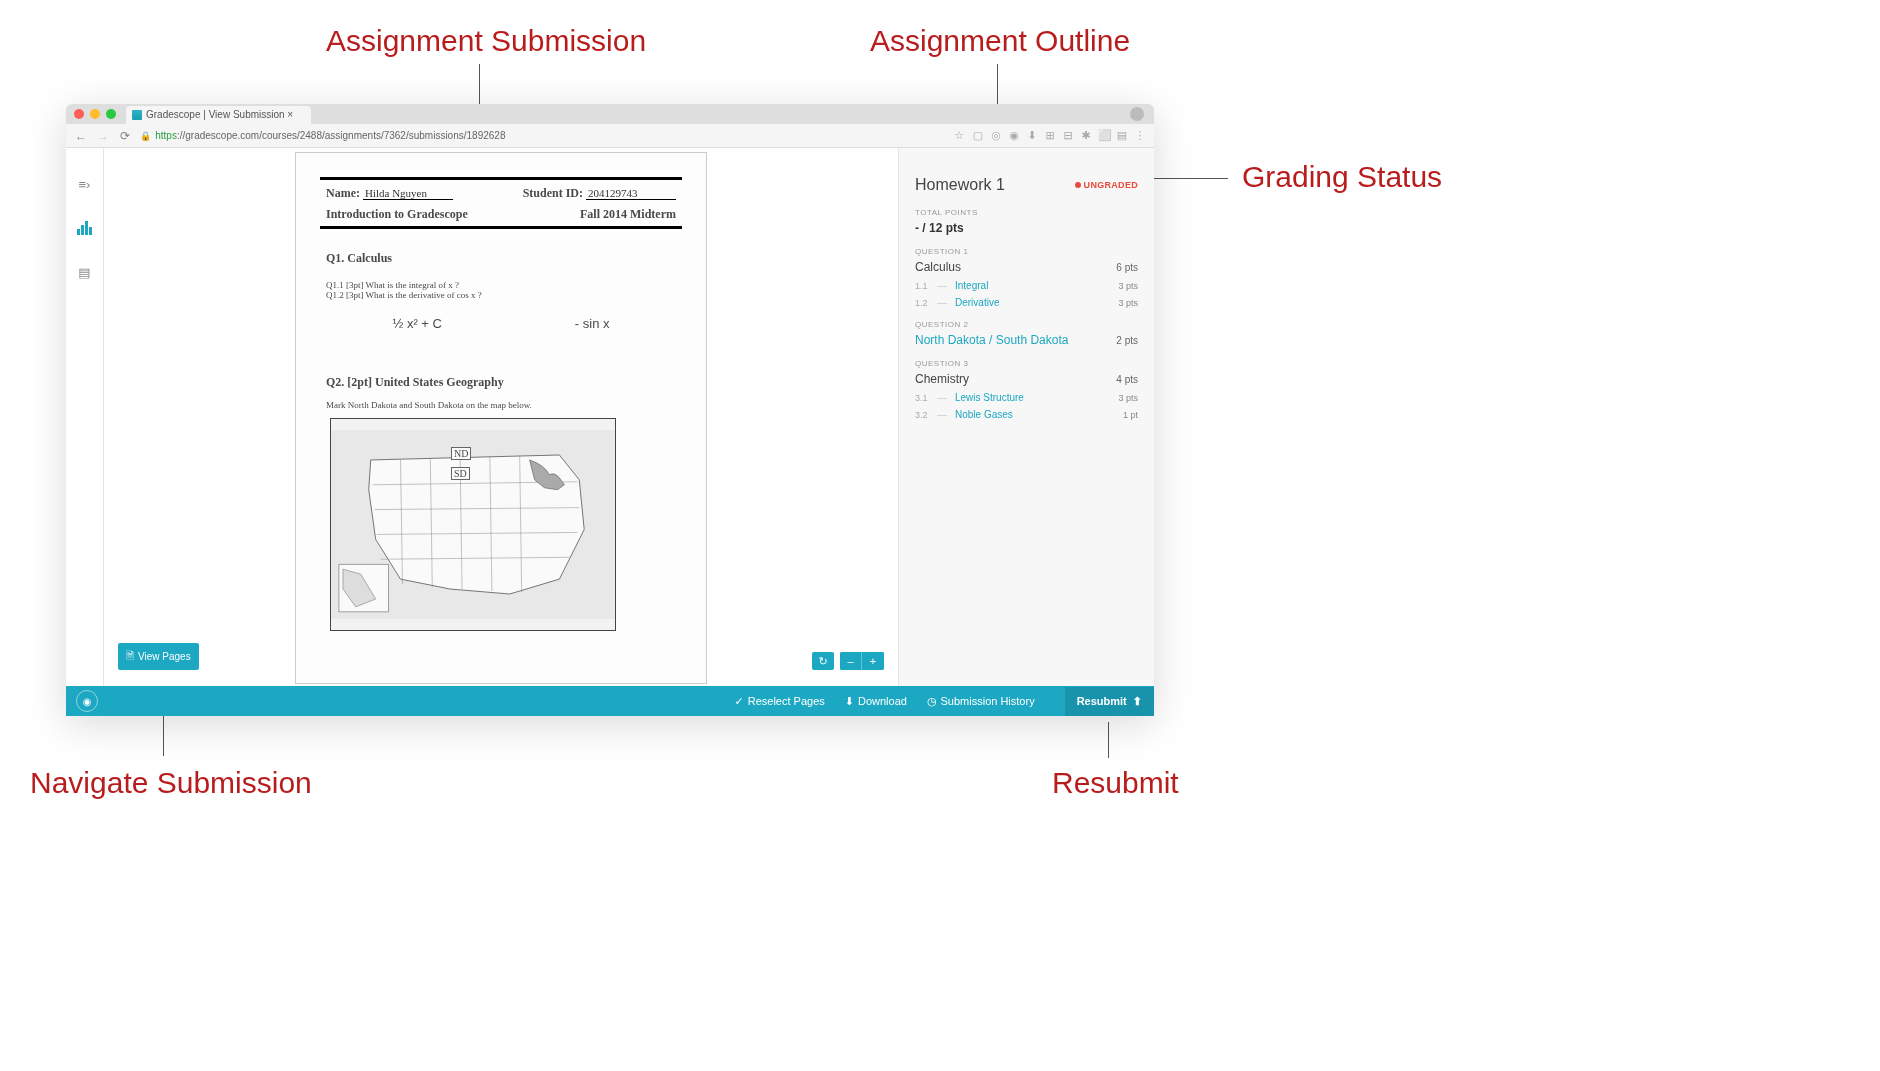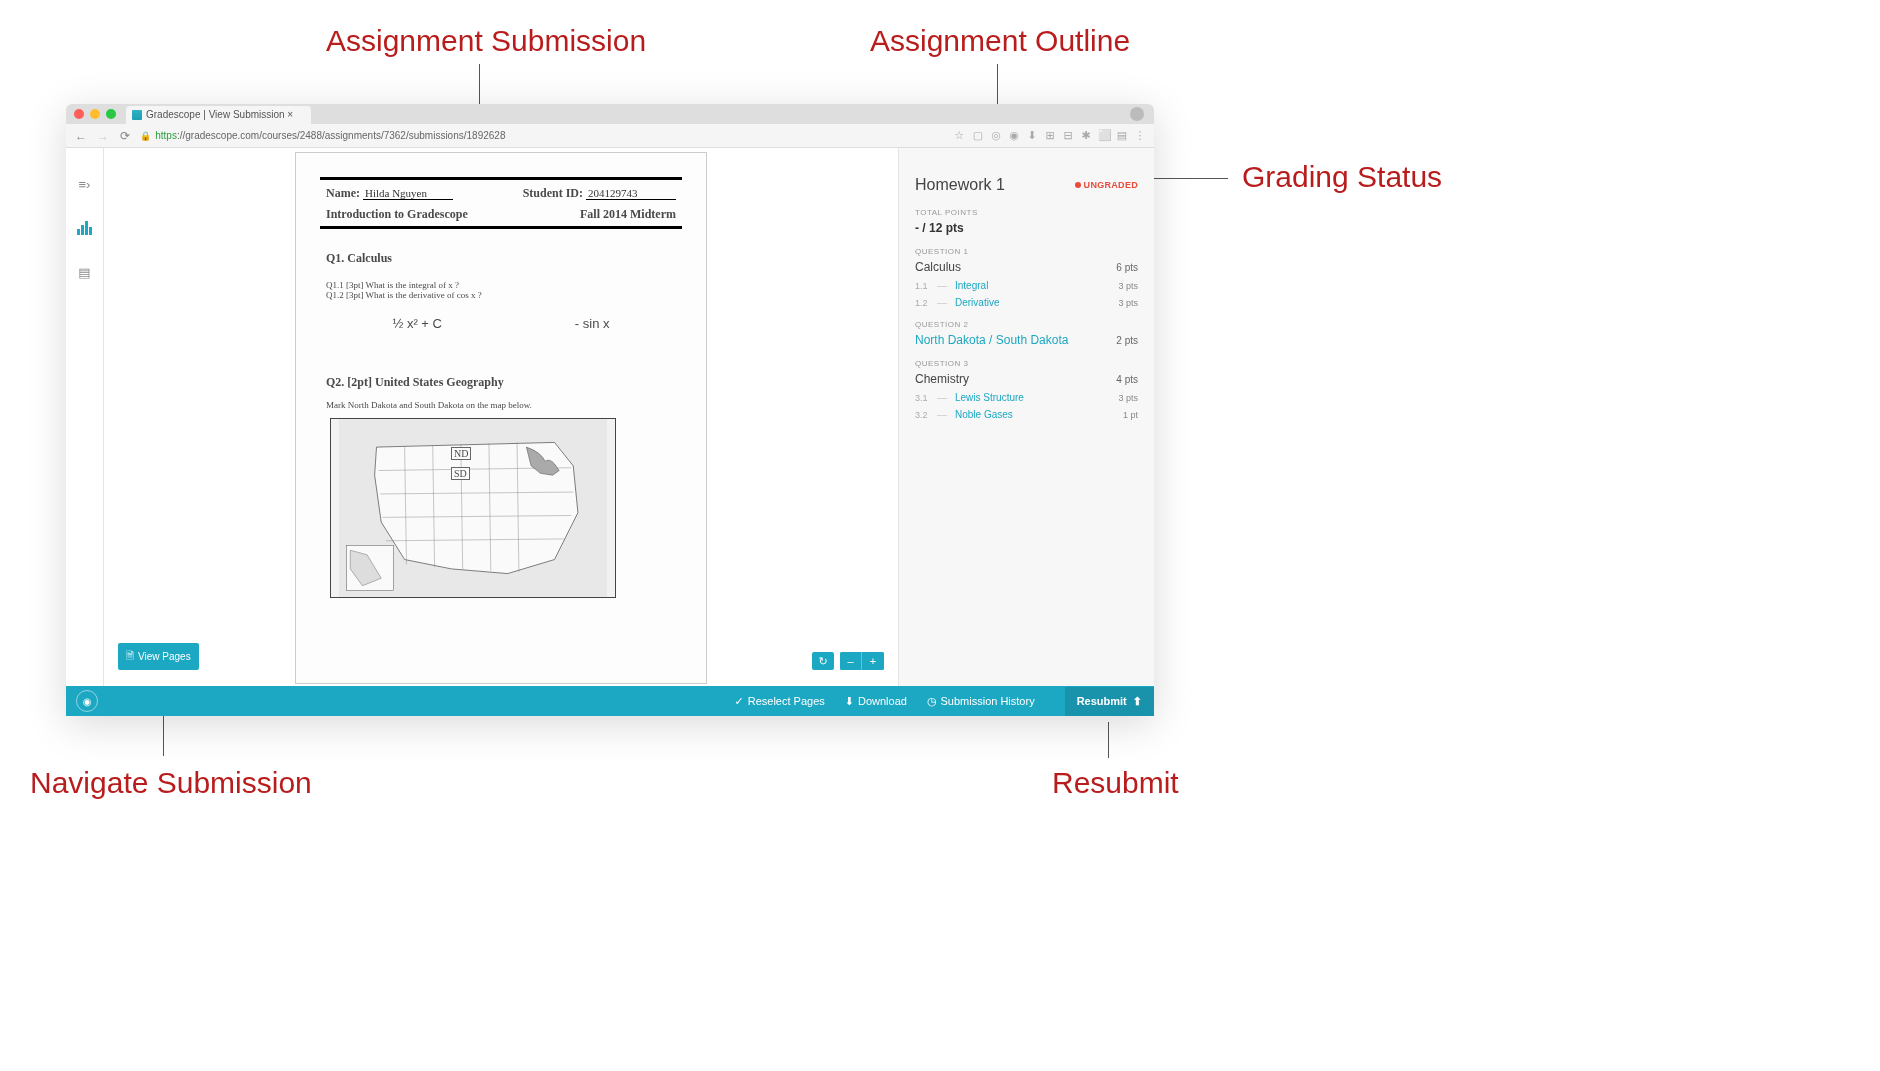--- a/index.html
+++ b/index.html
@@ -46,21 +46,21 @@
   .main { flex: 1; background: #fff; position: relative; display: flex; justify-content: center; padding-top: 4px; }
   .doc-page { width: 412px; height: 532px; border: 1px solid #ccc; background: #fdfdfd; padding: 24px 30px; position: relative; font-family: Georgia, serif; }
   .doc-hr { height: 3px; background: #000; margin: 0 -6px; }
   .doc-header { display: flex; justify-content: space-between; padding: 6px 0 2px; font-size: 12px; }
   .doc-header .fill { border-bottom: 1px solid #000; display: inline-block; min-width: 90px; font-family: "Comic Sans MS", cursive; color: #333; padding: 0 2px; font-size: 11px; }
   .doc-title-row { display: flex; justify-content: space-between; padding: 4px 0; font-weight: bold; font-size: 12px; gap: 42px; }
   .q-title { font-weight: bold; font-size: 12px; margin-top: 22px; }
   .q-sub { font-size: 9px; margin-top: 14px; display: flex; justify-content: space-between; flex-direction: column; }
   .q-ans-row { display: flex; justify-content: space-around; margin-top: 16px; font-family: Liberation Sans, sans-serif; font-size: 13px; }
   .q-desc { font-size: 9px; margin-top: 10px; }
-  .us-map { margin-top: 8px; width: 286px; height: 180px; border: 1px solid #444; background: #f2f2f2; position: relative; margin-left: 4px; }
+  .us-map { margin-top: 8px; width: 286px; height: 213px; border: 1px solid #444; background: #f2f2f2; position: relative; margin-left: 4px; }
   .us-map svg { width: 100%; height: 100%; }
   
   .viewpages-btn { position: absolute; left: 14px; bottom: 16px; background: #1ca8c3; color: #fff; font-size: 10px; padding: 5px 8px; border-radius: 2px; display: flex; align-items: center; gap: 4px; }
   .zoom-controls { position: absolute; right: 14px; bottom: 16px; display: flex; gap: 6px; }
   .zoom-btn { background: #1ca8c3; color: #fff; width: 22px; height: 18px; font-size: 11px; border-radius: 2px; display: flex; align-items: center; justify-content: center; }
   .zoom-pair { display: flex; background: #1ca8c3; border-radius: 2px; overflow: hidden; }
   .zoom-pair .zoom-btn { border-radius: 0; border-right: 1px solid rgba(255,255,255,0.3); }
   .zoom-pair .zoom-btn:last-child { border-right: none; }
   
   

